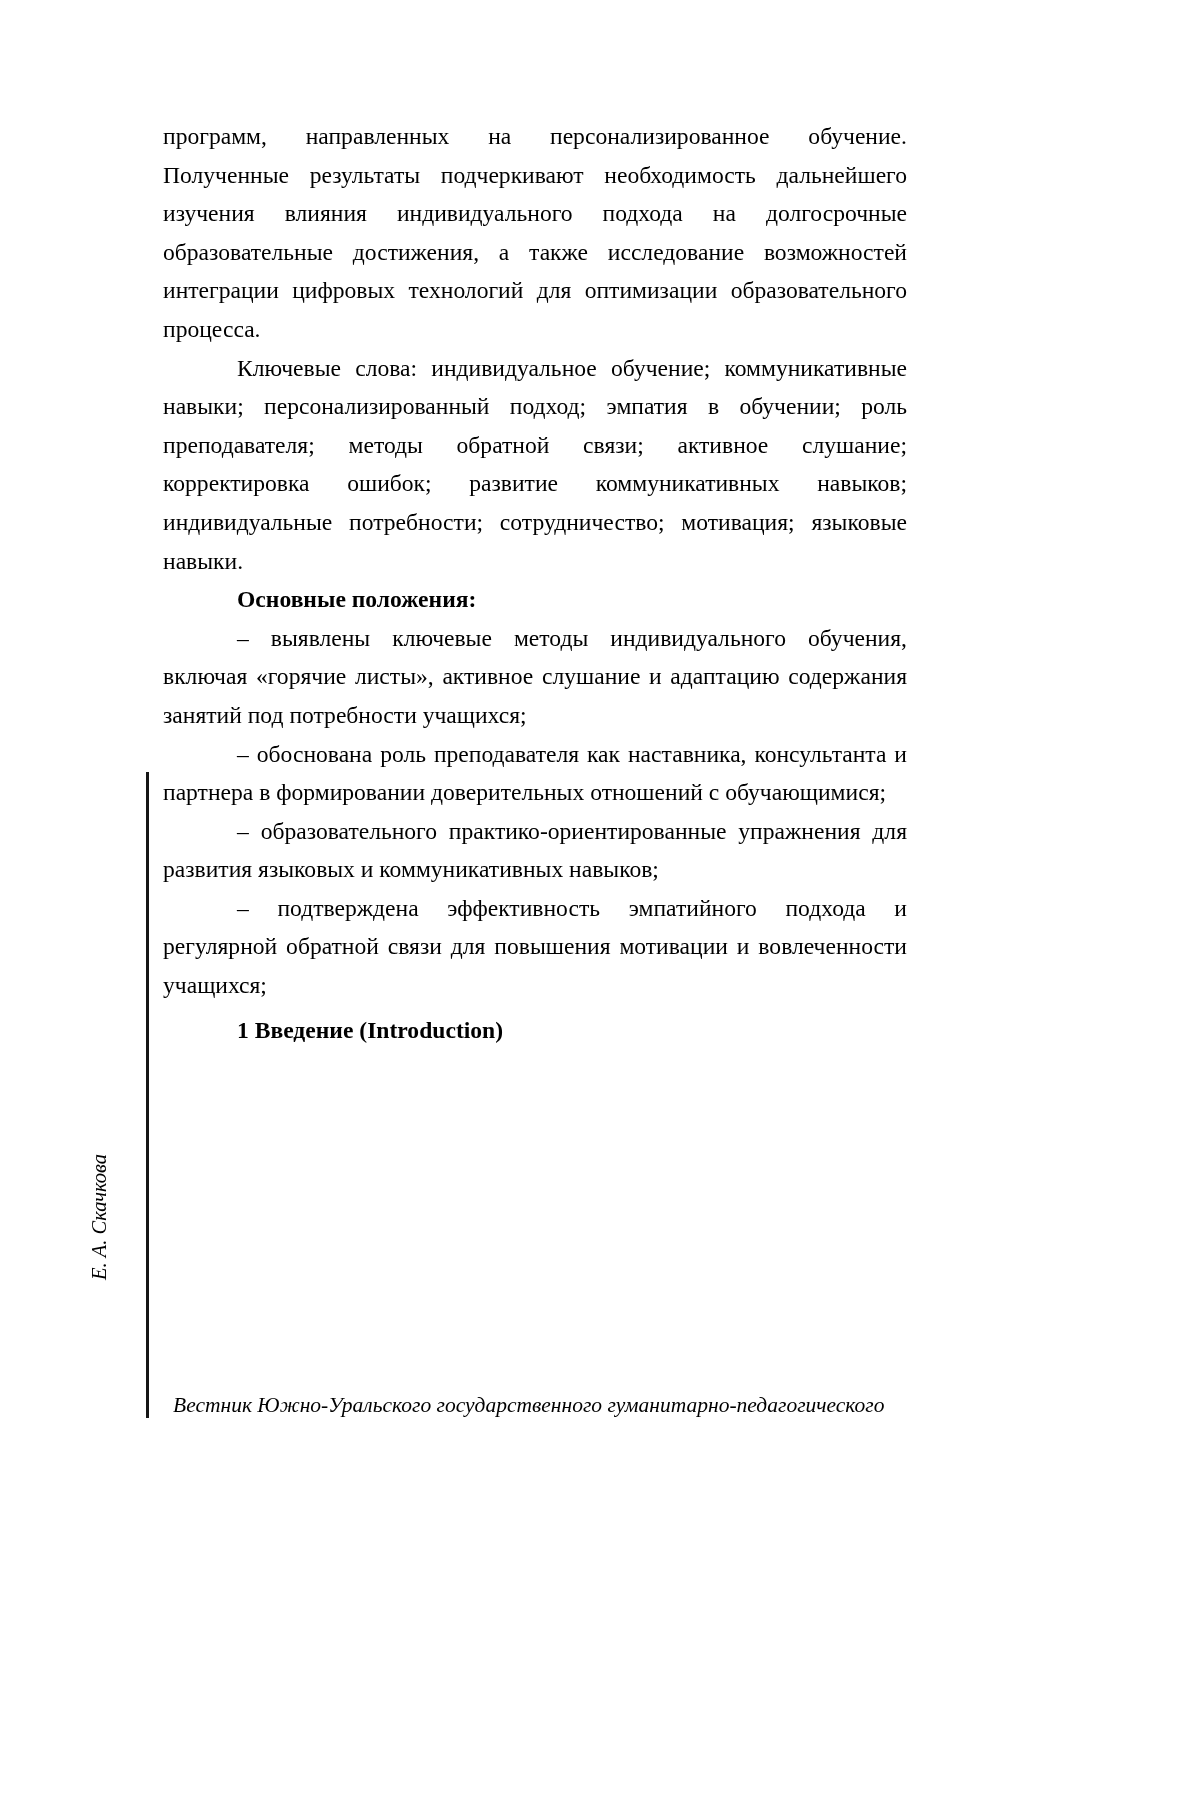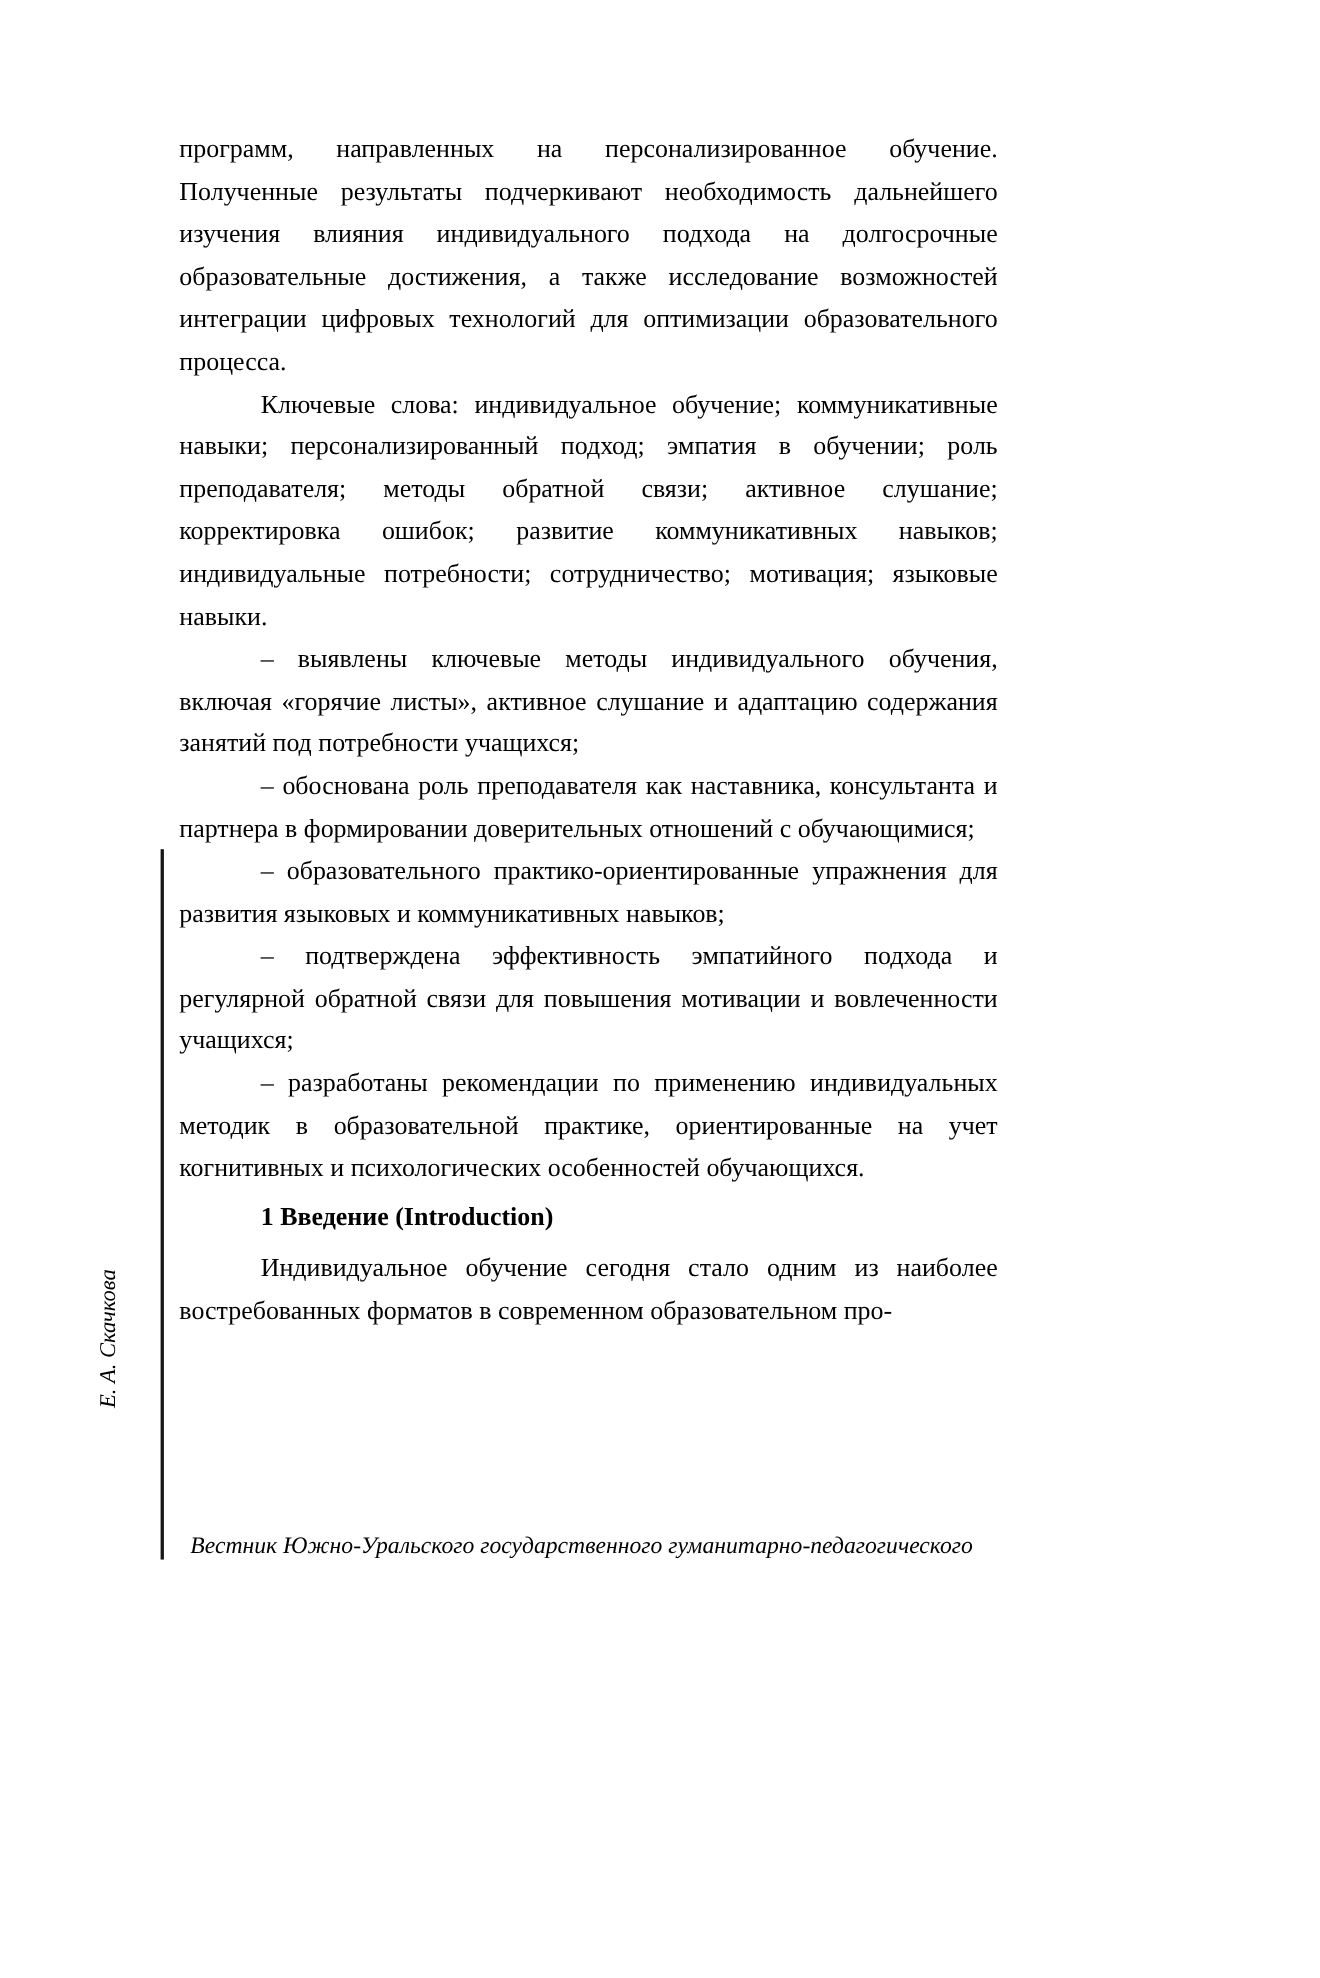--- a/index.html
+++ b/index.html
@@ -100,27 +100,26 @@
   }
 </style>
 </head>
 <body>
 
 <div class="page">
 
   <main class="text-block">
       <p class="para continuation" lang="ru">программ, направленных на персонализированное обучение. Полученные результаты подчеркивают необходимость дальнейшего изучения влияния индивидуального подхода на долгосрочные образовательные достижения, а также исследование возможностей интеграции цифровых технологий для оптимизации образовательного процесса.</p>
       <p class="para" lang="ru"><strong>Ключевые слова:</strong> индивидуальное обучение; коммуникативные навыки; персонализированный подход; эмпатия в обучении; роль преподавателя; методы обратной связи; активное слушание; корректировка ошибок; развитие коммуникативных навыков; индивидуальные потребности; сотрудничество; мотивация; языковые навыки.</p>
+      <p class="para heading" lang="ru">Основные положения:</p>
       <p class="para" lang="ru">– выявлены ключевые методы индивидуального обучения, включая «горячие листы», активное слушание и адаптацию содержания занятий под потребности учащихся;</p>
       <p class="para" lang="ru">– обоснована роль преподавателя как наставника, консультанта и партнера в формировании доверительных отношений с обучающимися;</p>
       <p class="para" lang="ru">– образовательного практико-ориентированные упражнения для развития языковых и коммуникативных навыков;</p>
       <p class="para" lang="ru">– подтверждена эффективность эмпатийного подхода и регулярной обратной связи для повышения мотивации и вовлеченности учащихся;</p>
-      <p class="para" lang="ru">– разработаны рекомендации по применению индивидуальных методик в образовательной практике, ориентированные на учет когнитивных и психологических особенностей обучающихся.</p>
       <p class="para heading heading-spaced" lang="ru">1 Введение (Introduction)</p>
-      <p class="para" lang="ru">Индивидуальное обучение сегодня стало одним из наиболее востребованных форматов в современном образовательном про-</p>
     </main>
 
   <div class="sidebar-author">Е. А. Скачкова</div>
 
   <div class="vrule"></div>
 
   <div class="rule-above-pagenum"></div>
 
   <div class="page-number">194</div>
 

